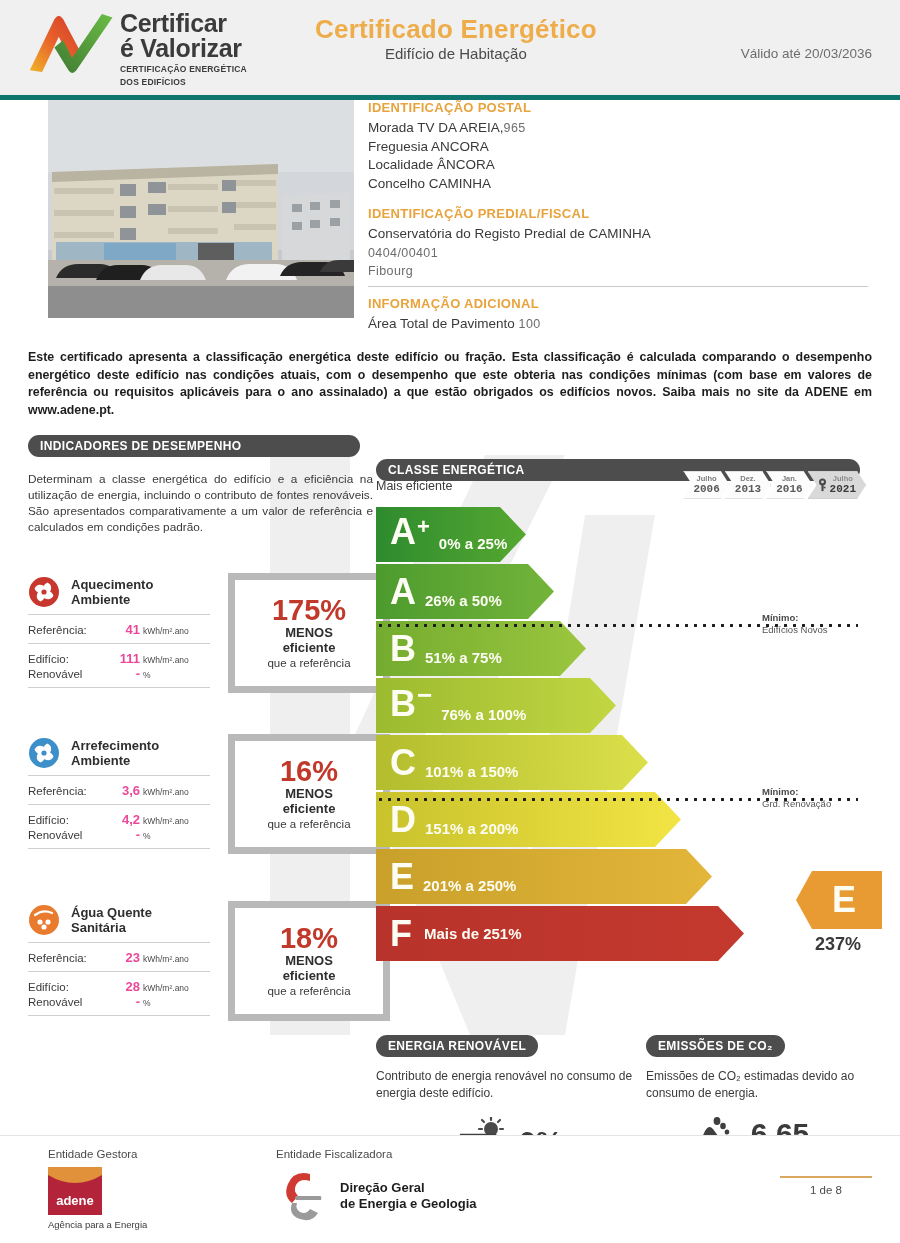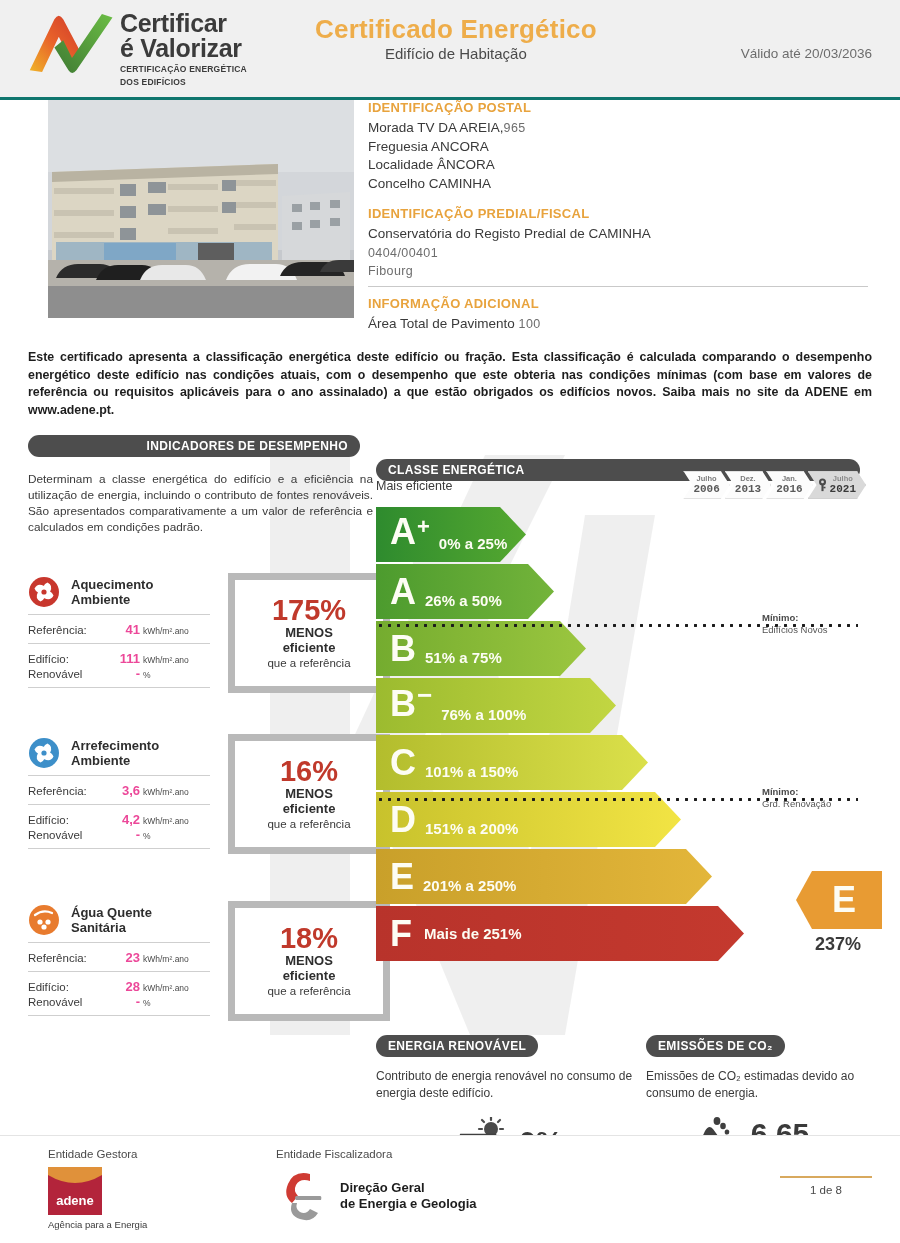--- a/index.html
+++ b/index.html
@@ -25,21 +25,21 @@
     pointer-events: none;
     z-index: 1;
     opacity: .55;
   }
 
   
   .header {
     position: relative;
     height: 100px;
     background: #f0f0f0;
-    border-bottom: 3px solid #0f766e;
+    border-bottom: 5px solid #0f766e;
     z-index: 4;
   }
   .logo-wrap {
     position: absolute; left: 28px; top: 8px;
     display: flex; align-items: flex-start;
   }
   .logo-mark { width: 88px; height: 62px; margin-top: 4px; }
   .logo-text { margin-left: 4px; padding-top: 3px; }
   .logo-l1, .logo-l2 {
     font-size: 25px; font-weight: bold; color: #3b3b3b;
@@ -97,21 +97,21 @@
   }
 
   
   .pill {
     background: #4d4d4d; color: #fff;
     font-size: 12px; font-weight: bold; letter-spacing: .35px;
     padding: 4px 12px; border-radius: 11px;
     display: inline-block;
   }
   .pill-row { position: relative; z-index: 3; margin-top: 16px; height: 22px; }
-  .pill-left  { position: absolute; left: 28px;  width: 332px; text-align: right; }
+  .pill-left  { position: absolute; left: 28px;  width: 332px; }
   .pill-right { position: absolute; left: 376px; width: 484px; margin-top: 24px; }
   .pill-wide  { display: block; }
 
   
   .cols { position: relative; z-index: 3; margin-top: 14px; height: 560px; }
   .col-left  { position: absolute; left: 28px; top: 0; width: 345px; }
   .col-right { position: absolute; left: 376px; top: 0; width: 496px; }
 
   .desc {
     font-size: 11.8px; line-height: 16px; color: #3a3a3a;

